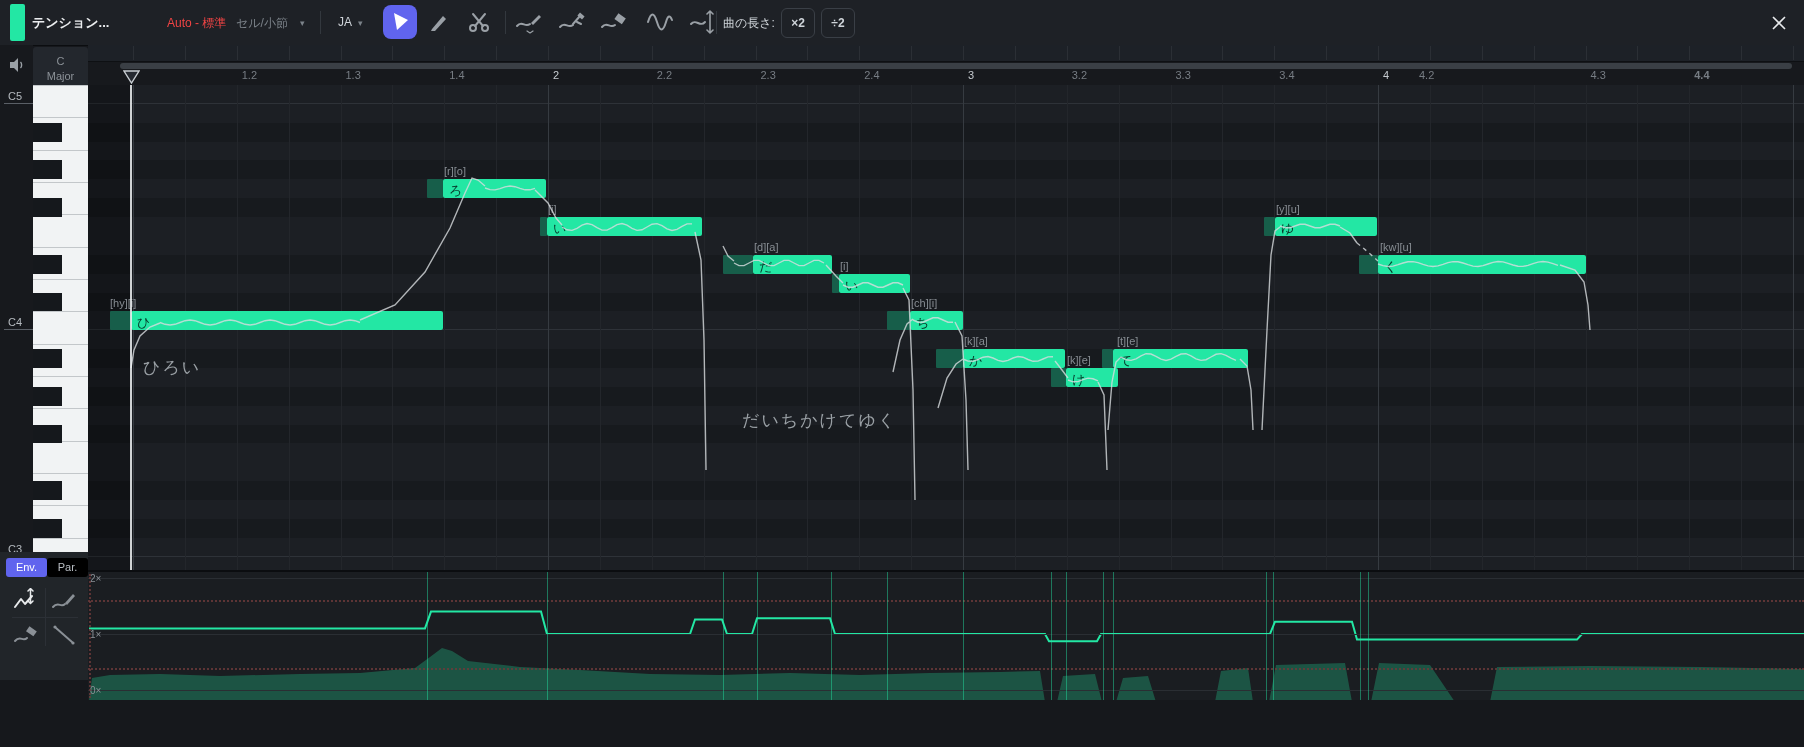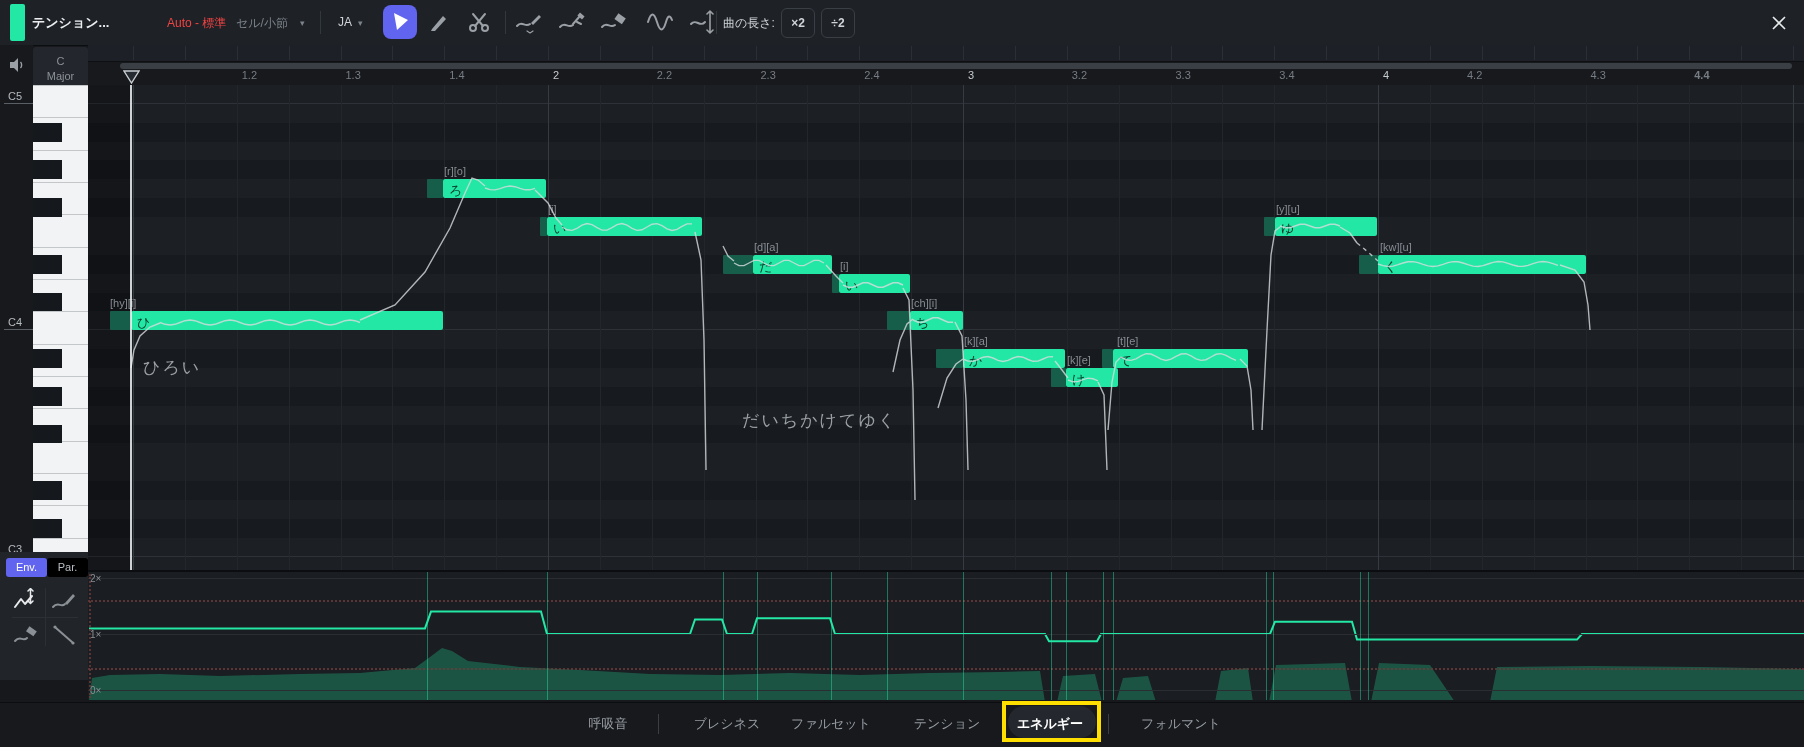--- a/index.html
+++ b/index.html
@@ -216,21 +216,21 @@
       <div class="ruler-label" style="left: 361.25px;">1.4</div>
       <div class="ruler-label major" style="left: 465px;">2</div>
       <div class="ruler-label" style="left: 568.75px;">2.2</div>
       <div class="ruler-label" style="left: 672.5px;">2.3</div>
       <div class="ruler-label" style="left: 776.25px;">2.4</div>
       <div class="ruler-label major" style="left: 880px;">3</div>
       <div class="ruler-label" style="left: 983.75px;">3.2</div>
       <div class="ruler-label" style="left: 1087.5px;">3.3</div>
       <div class="ruler-label" style="left: 1191.25px;">3.4</div>
       <div class="ruler-label major" style="left: 1295px;">4</div>
-      <div class="ruler-label" style="left: 1379px;">4.2</div>
+      <div class="ruler-label" style="left: 1331px;">4.2</div>
       <div class="ruler-label" style="left: 1502.5px;">4.3</div>
       <div class="ruler-label" style="left: 1606.25px; font-weight: bold;">4.4</div>
     </div>
 
   <div id="left-strip">
     <div style="position:absolute;left:8px;top:11px">
       <svg width="18" height="18" viewBox="0 0 18 18">
           <polygon points="2,6 6,6 10,2 10,16 6,12 2,12" fill="#9aa0a6"></polygon>
           <path d="M12.5 6 C14 7.5 14 10.5 12.5 12" stroke="#9aa0a6" fill="none" stroke-width="1.4"></path>
         </svg>
@@ -439,26 +439,14 @@
     </div>
   </div>
 
   <div id="param-graph">
     <svg id="param-svg" width="1716" height="128" viewBox="88 572 1716 128">
         <path d="M89,700 L92,678 L110,675 L160,674 L220,676 L300,674 L360,673 L415,668 L430,657 L442,648 L452,651 L468,661 L520,667 L580,670 L650,674 L720,675 L790,673 L860,675 L930,673 L1000,672 L1040,671 L1045,702 L1057,702 L1063,676 L1095,674 L1102,702 L1116,702 L1123,678 L1148,676 L1156,702 L1215,702 L1221,671 L1248,668 L1253,702 L1269,702 L1276,665 L1345,663 L1352,702 L1371,702 L1379,663 L1430,665 L1455,702 L1490,702 L1497,667 L1590,666 L1700,667 L1804,669 L1804,704 L89,704 Z" fill="#1d5b48" opacity="0.9"></path>
         <path d="M89,628.4 L425,628.4 L431,611.6 L541,611.6 L547,634.0 L690,634.0 L695,619.4 L722,619.4 L727,634.0 L752,634.0 L757,618.3 L830,618.3 L835,634.0 L1045,634.0 L1049,641.3 L1097,641.3 L1101,634.0 L1270,634.0 L1275,621.7 L1352,621.7 L1357,639.6 L1577,639.6 L1582,634.0 L1804,634.0" fill="none" stroke="#23e7a4" stroke-width="2"></path>
       </svg>
   <div class="hgrid" style="top: 6px;"></div><div class="scale-label" style="top: 1px;">2×</div><div class="hgrid" style="top: 62px;"></div><div class="scale-label" style="top: 57px;">1×</div><div class="hgrid" style="top: 118px;"></div><div class="scale-label" style="top: 113px;">0×</div><div class="dotline" style="top: 28px;"></div><div class="dotline" style="top: 96px;"></div><div class="dotline-v" style="left: 1px;"></div><div class="tealv" style="left: 339px;"></div><div class="tealv" style="left: 459px;"></div><div class="tealv" style="left: 635px;"></div><div class="tealv" style="left: 669px;"></div><div class="tealv" style="left: 743px;"></div><div class="tealv" style="left: 799px;"></div><div class="tealv" style="left: 875px;"></div><div class="tealv" style="left: 963px;"></div><div class="tealv" style="left: 978px;"></div><div class="tealv" style="left: 1015px;"></div><div class="tealv" style="left: 1025px;"></div><div class="tealv" style="left: 1178px;"></div><div class="tealv" style="left: 1185px;"></div><div class="tealv" style="left: 1272px;"></div><div class="tealv" style="left: 1280px;"></div></div>
 
-  <div id="tabbar">
-      <div class="btab" style="left: 608px;">呼吸音</div>
-      <div class="btab" style="left: 727px;">ブレシネス</div>
-      <div class="btab" style="left: 831px;">ファルセット</div>
-      <div class="btab" style="left: 947px;">テンション</div>
-      <div id="active-pill"></div>
-      <div id="energy-box"></div>
-      <div class="btab active" style="left: 1050px;">エネルギー</div>
-      <div class="btab" style="left: 1181px;">フォルマント</div>
-      <div class="tabsep" style="left: 658px;"></div>
-      <div class="tabsep" style="left: 1108px;"></div>
-    </div>
 
 </div>
 
 </body></html>

